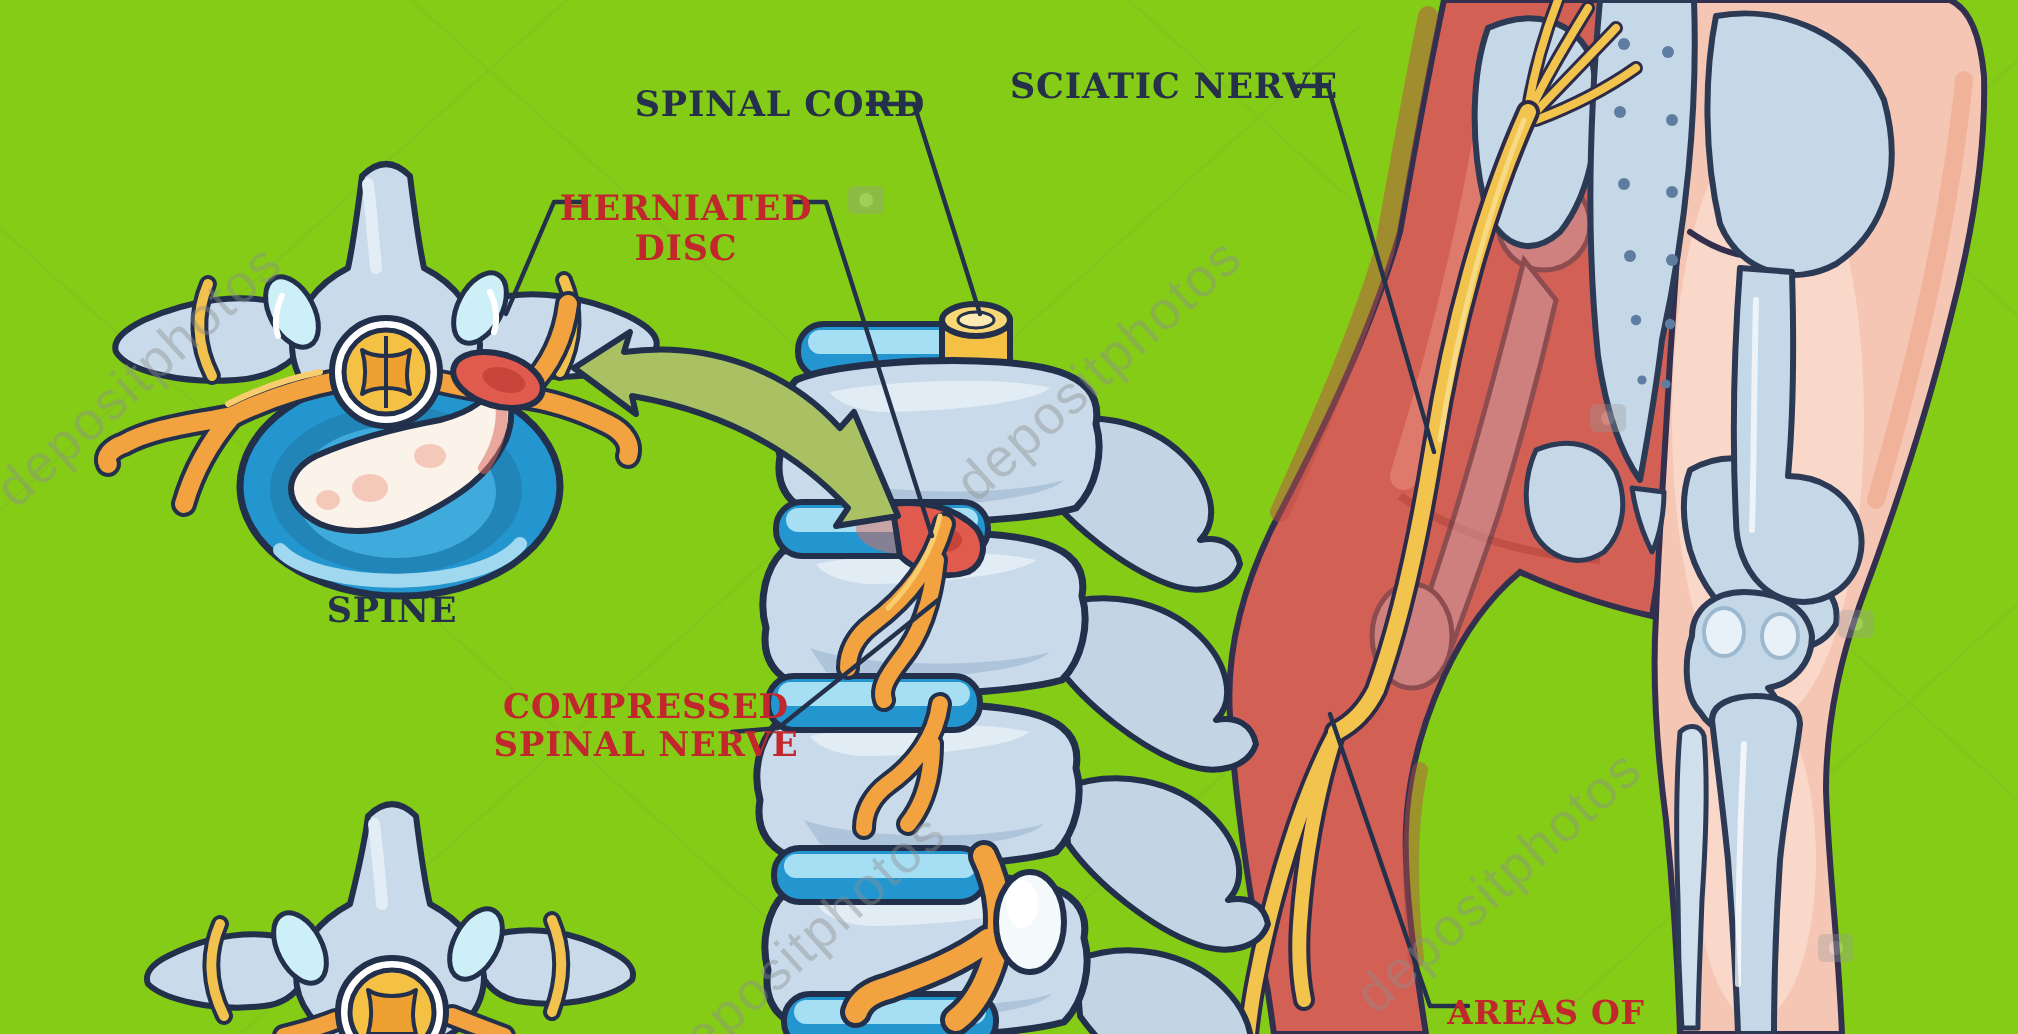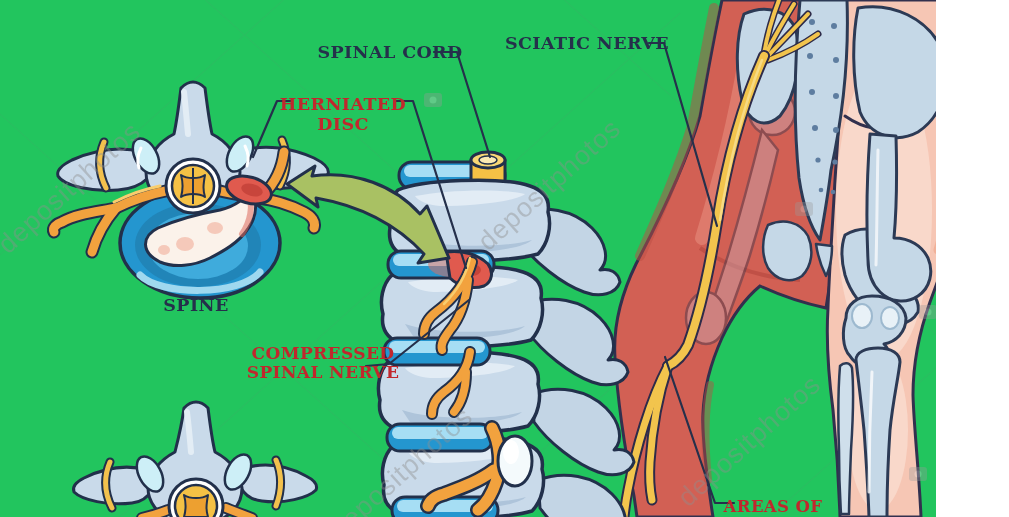--- a/index.html
+++ b/index.html
@@ -1,16 +1,16 @@
 <!DOCTYPE html>
 <html><head>
 <meta charset="utf-8">
 <style>
   html,body{margin:0;padding:0;background:#fff;}
-  .canvas{position:relative;width:936px;height:517px;background:#22c55e;overflow:hidden;}
+  .canvas{position:relative;width:1009px;height:517px;background:#84cc16;overflow:hidden;}
   svg{display:block;}
   .lbl{font-family:"DejaVu Serif","Liberation Serif",serif;font-weight:bold;letter-spacing:.4px;}
   .lbl-dark{fill:#25304b;}
   .lbl-red{fill:#c1272d;}
   .wm{font-family:"Liberation Sans","DejaVu Sans",sans-serif;font-size:27px;fill:#8f8f8f;opacity:.42;letter-spacing:1px;}
   .leader{stroke:#25304b;stroke-width:2.2;fill:none;stroke-linecap:round;stroke-linejoin:round;}
   .outl{stroke:#22304b;stroke-linecap:round;stroke-linejoin:round;}
 </style>
 </head>
 <body>

